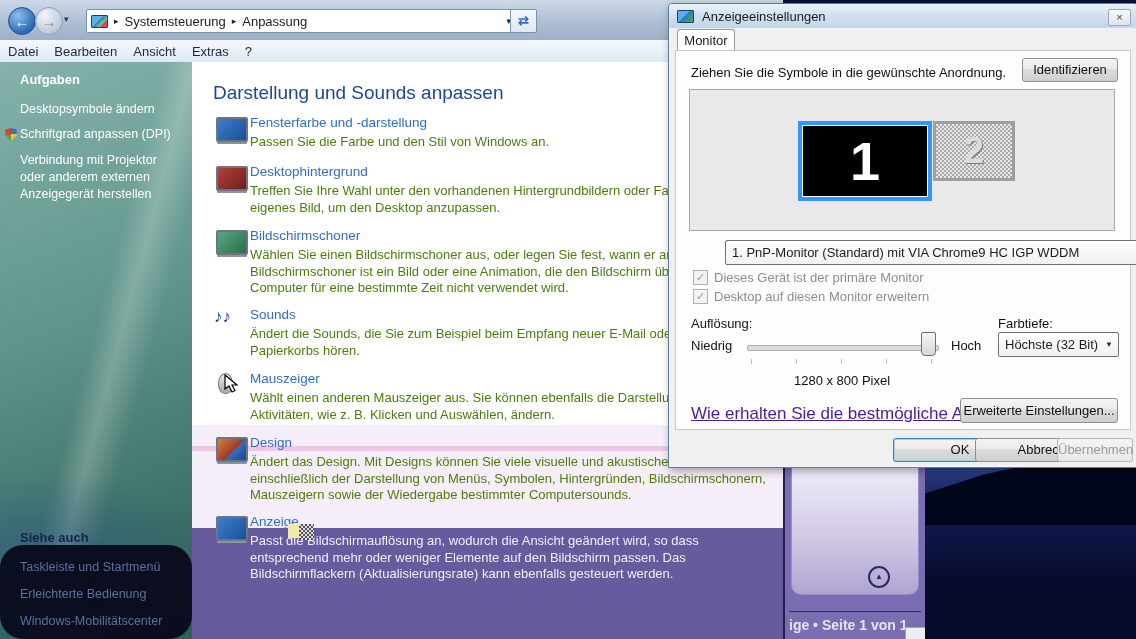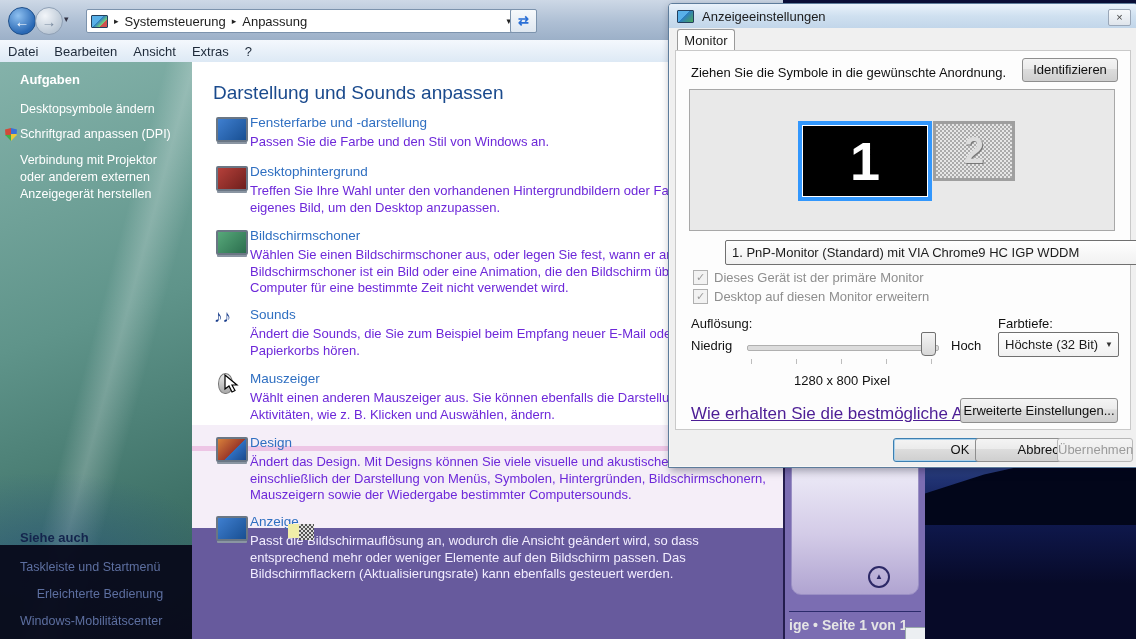--- a/index.html
+++ b/index.html
@@ -40,32 +40,32 @@
   .sidebar{position:absolute;left:0;top:62px;width:192px;height:577px;overflow:hidden;
     background:linear-gradient(160deg,#84b2aa 0%,#5f948a 45%,#3f7268 78%,#2f5d54 100%);color:#fff;}
   .sidebar::before{content:"";position:absolute;inset:0;
     background:radial-gradient(ellipse 260px 140px at 25% 88%,rgba(35,75,135,.5),transparent 70%),
       linear-gradient(105deg,transparent 48%,rgba(255,255,255,.22) 56%,transparent 66%);}
   .sb-h{position:absolute;left:20px;font-weight:bold;font-size:13px;}
   .sb-link{position:absolute;left:20px;width:160px;font-size:12.5px;line-height:17px;cursor:pointer;}
   .shield{position:absolute;left:5px;top:66px;width:12px;height:13px;
     background:conic-gradient(#3a6fd8 0 25%,#eac93a 0 50%,#3fae4a 0 75%,#d04a3a 0 100%);
     clip-path:polygon(50% 0,100% 12%,96% 55%,50% 100%,4% 55%,0 12%);}
-  .sb-dark{position:absolute;left:0;top:483px;width:192px;height:94px;background:rgba(7,9,26,.94);}
+  .sb-dark{position:absolute;left:0;top:483px;width:192px;height:94px;background:rgba(7,9,26,.94);border-radius:23px;}
   .sb-dark .sb-link{color:#5d6fa0;}
 
   
   .content{position:absolute;left:192px;top:62px;width:591px;height:577px;background:#fff;overflow:hidden;}
   .tint{position:absolute;left:0;top:363px;width:591px;height:103px;background:rgba(236,221,242,.5);}
   .stripe{position:absolute;left:0;top:384px;width:591px;height:5px;background:rgba(214,92,178,.28);}
   .purple-block{position:absolute;left:0;top:466px;width:591px;height:111px;background:#675a9d;}
   .page-title{position:absolute;left:21px;top:20px;font-size:19px;color:#1a4a8d;}
   .cp-item{position:absolute;left:0;width:585px;}
   .cp-item .lbl{position:absolute;left:58px;top:0;font-size:13.5px;color:#2f6fc1;cursor:pointer;white-space:nowrap;}
-  .cp-item .dsc{position:absolute;left:58px;top:19px;width:522px;font-size:13px;line-height:16.5px;color:#6d28d9;}
+  .cp-item .dsc{position:absolute;left:58px;top:19px;width:522px;font-size:13px;line-height:16.5px;color:#4d7c0f;}
   .item-icon{position:absolute;left:24px;top:2px;width:28px;height:21px;border:2px solid #6a7684;
     border-radius:2px;background:linear-gradient(135deg,#3f7fd0,#184f92);box-shadow:0 3px 0 -1px #8a95a2;}
   .item-icon.red{background:linear-gradient(135deg,#b5403a,#6e1f1c);}
   .item-icon.green{background:linear-gradient(135deg,#57a87a,#2b6e4e);}
   .item-icon.theme{background:linear-gradient(135deg,#d8803a,#9c3a2a 55%,#2f6fc1 56%,#1a4a8d);}
   .icon-note{position:absolute;left:22px;top:0;width:32px;height:26px;color:#1a3e8c;font-size:17px;font-weight:bold;}
   .icon-mouse{position:absolute;left:26px;top:2px;width:13px;height:19px;border-radius:50% 50% 46% 46%;
     background:linear-gradient(#ececec,#a8a8a8);border:1px solid #777;}
   .dsc-purple{color:#f2edff !important;}
 
@@ -180,21 +180,21 @@
 
     <div class="sidebar">
       <div class="sb-h" style="top:10px;">Aufgaben</div>
       <div class="sb-link" style="top:39px;">Desktopsymbole ändern</div>
       <div class="shield"></div>
       <div class="sb-link" style="top:64px;">Schriftgrad anpassen (DPI)</div>
       <div class="sb-link" style="top:90px;">Verbindung mit Projektor oder anderem externen Anzeigegerät herstellen</div>
       <div class="sb-h" style="top:468px;color:#14254d;">Siehe auch</div>
       <div class="sb-dark">
         <div class="sb-link" style="top:14px;">Taskleiste und Startmenü</div>
-        <div class="sb-link" style="top:41px;text-align:center;">Erleichterte Bedienung</div>
+        <div class="sb-link" style="top:41px;">Erleichterte Bedienung</div>
         <div class="sb-link" style="top:68px;">Windows-Mobilitätscenter</div>
       </div>
     </div>
 
     <div class="content">
       <div class="tint"></div>
       <div class="stripe"></div>
       <div class="purple-block"></div>
       <div class="page-title">Darstellung und Sounds anpassen</div>
 

